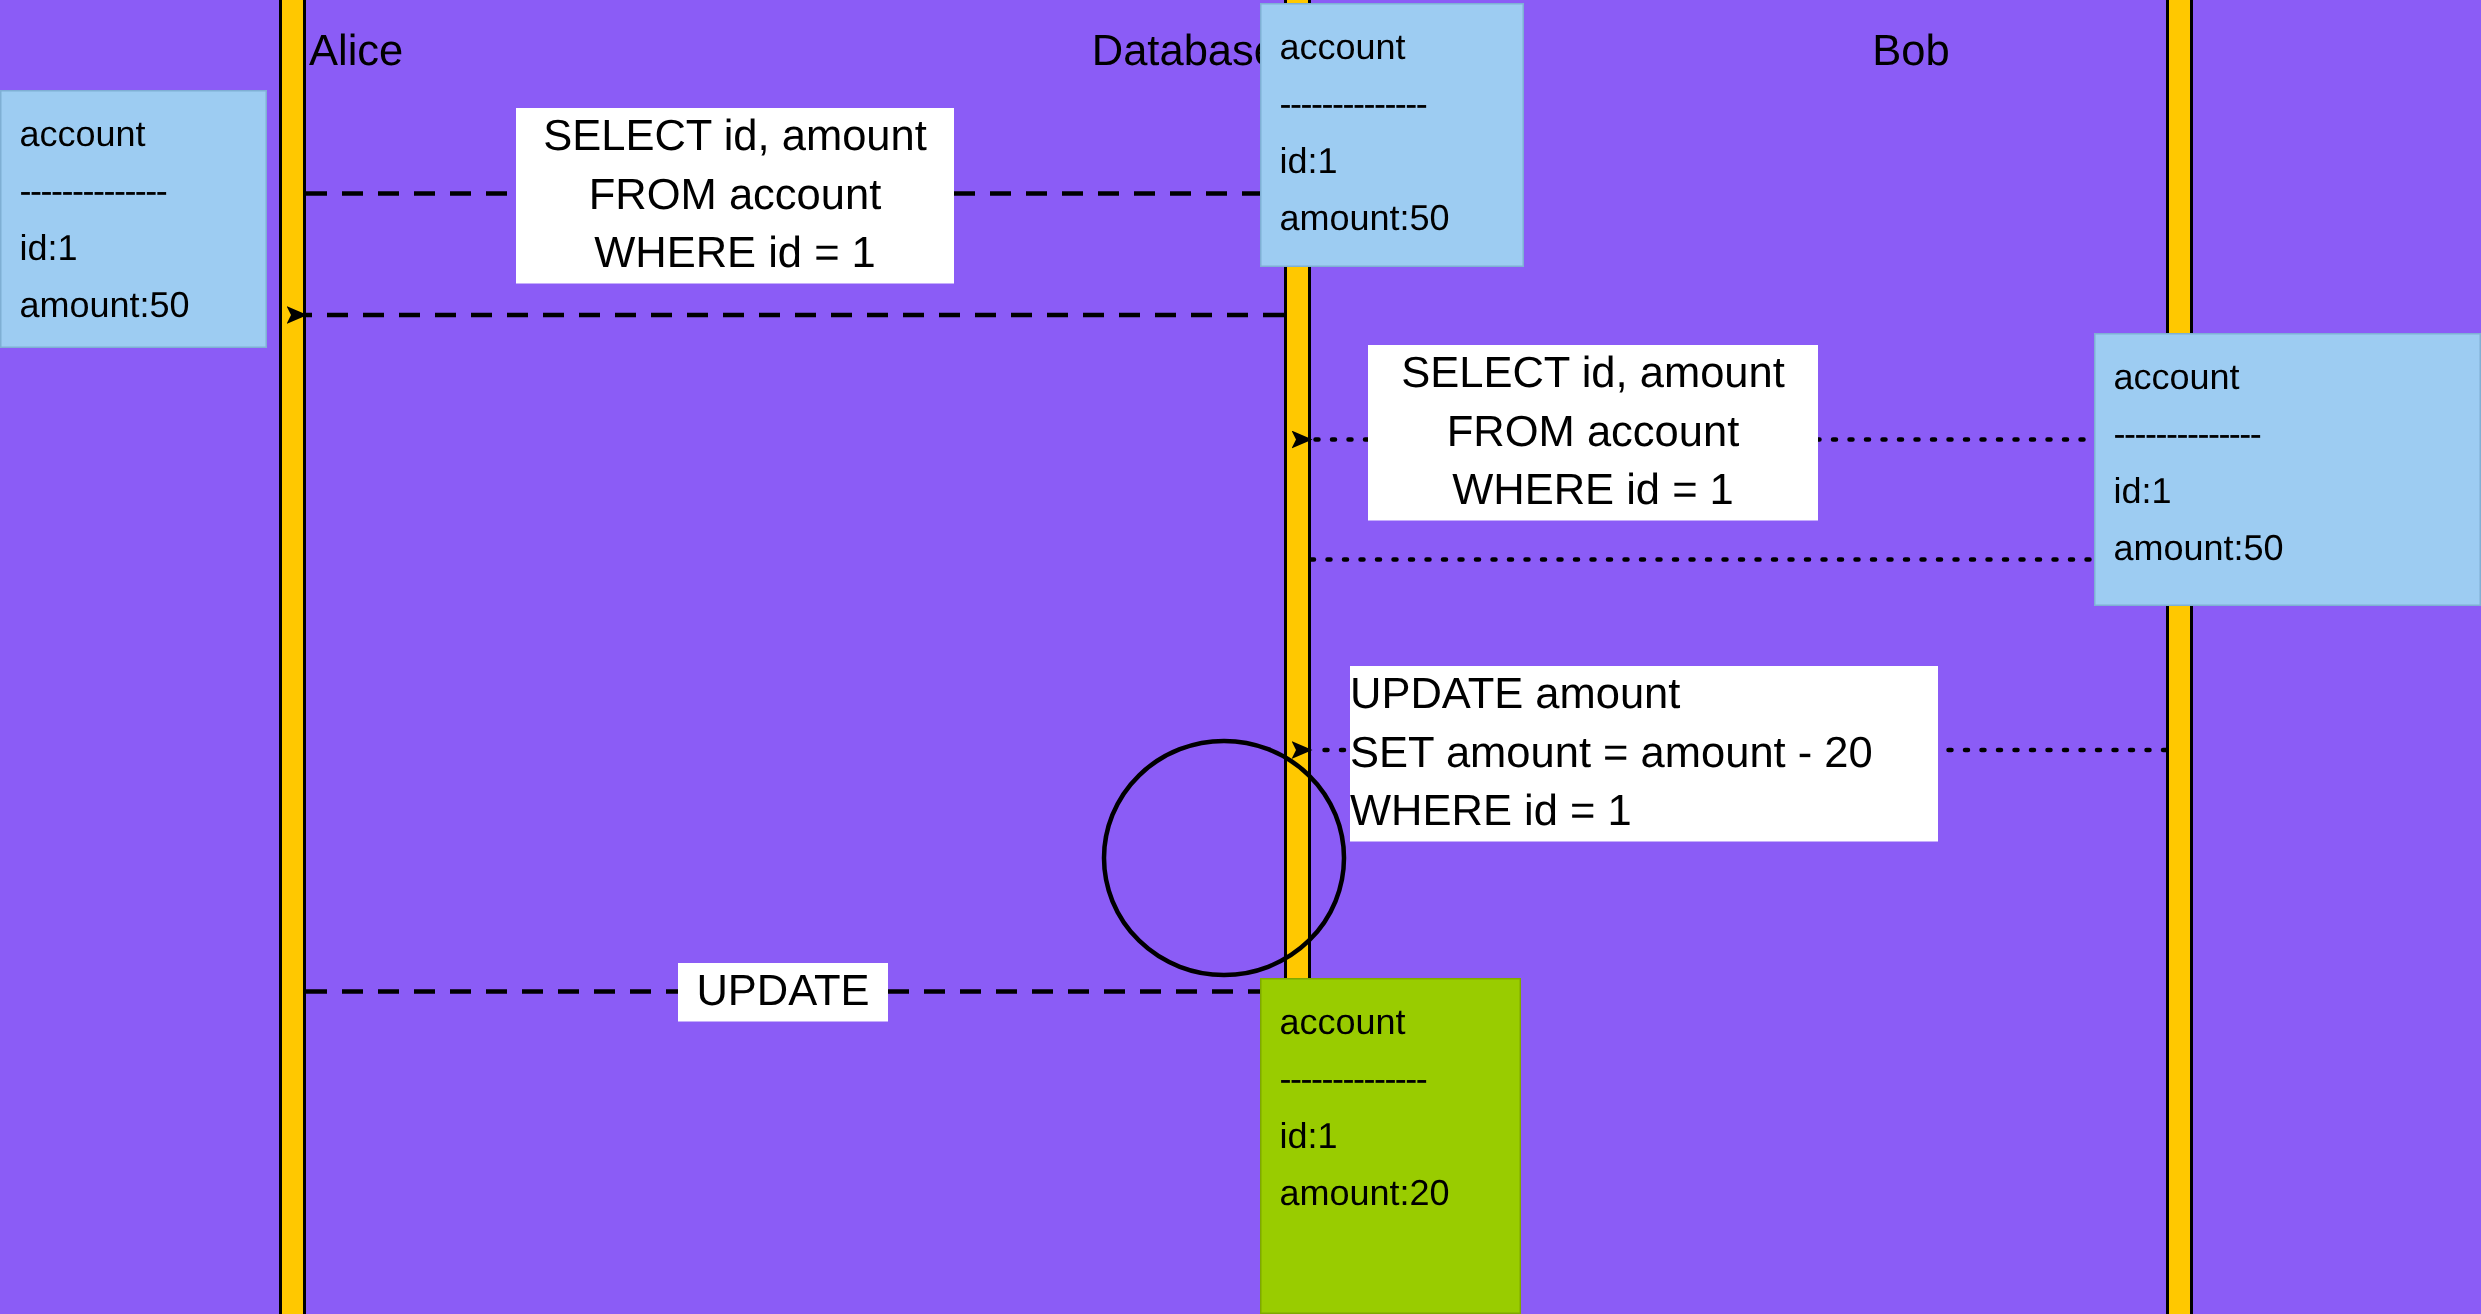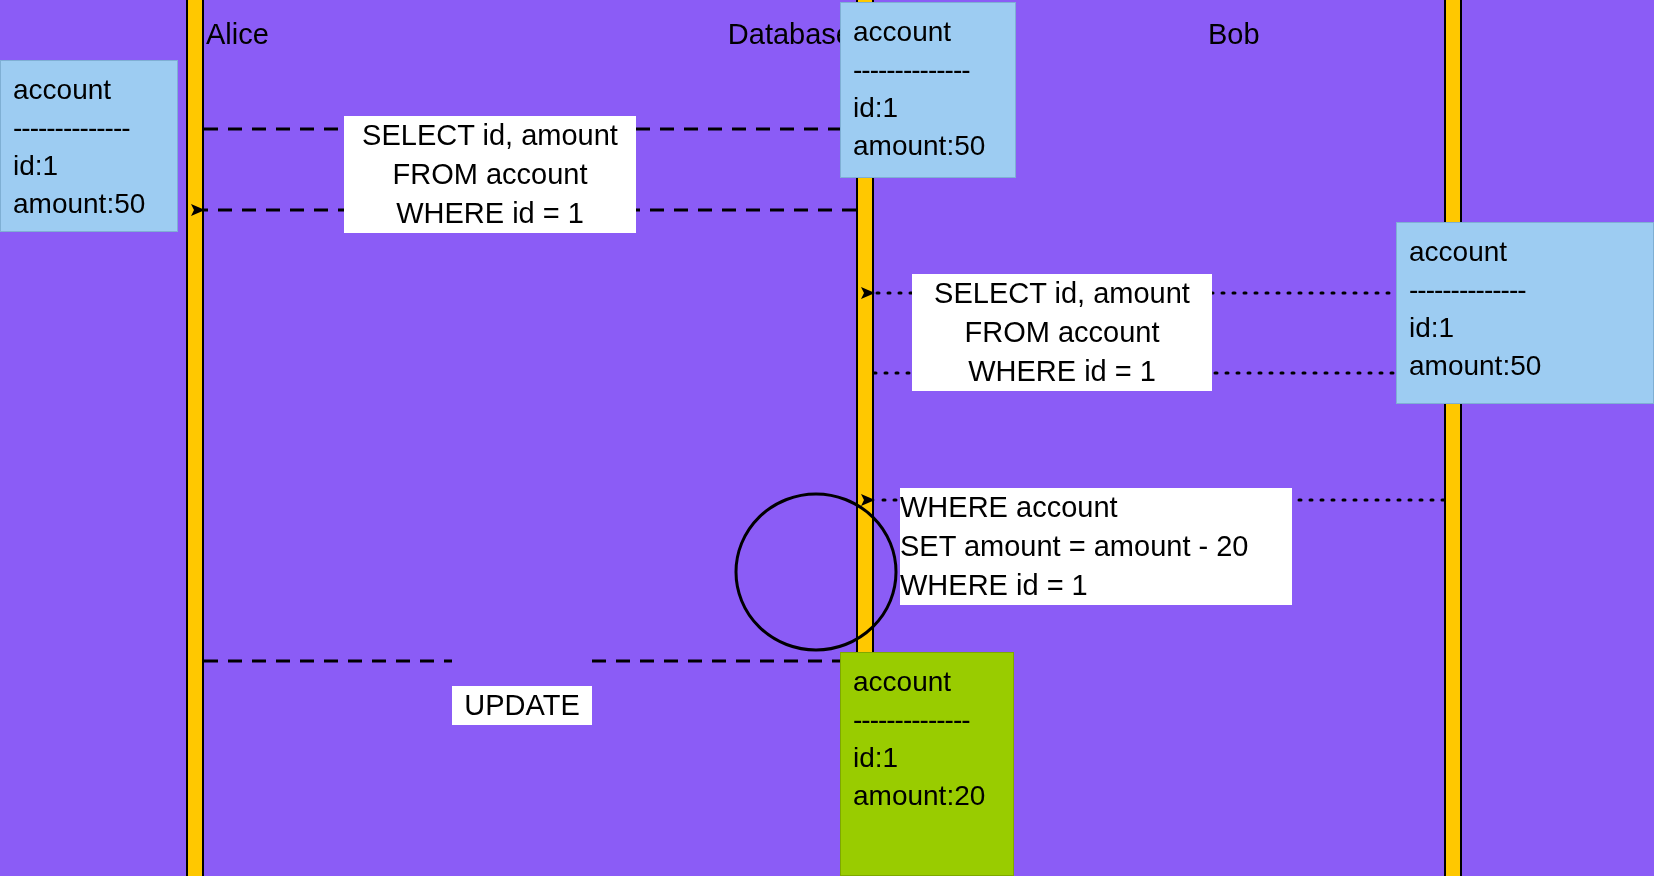--- a/index.html
+++ b/index.html
@@ -34,21 +34,21 @@
     position: absolute;
     font-size: 29px;
     color: #000000;
     white-space: nowrap;
     text-align: right;
   }
   .note {
     position: absolute;
     box-sizing: border-box;
     padding: 10px 19px 10px 12px;
-    font-size: 28px;
+    font-size: 24px;
     line-height: 38px;
     color: #000000;
     white-space: nowrap;
   }
   .note.blue {
     background: #9DCCF2;
     border: 1px solid #7FAFD4;
   }
   .note.green {
     background: #99CC00;
@@ -58,38 +58,37 @@
     letter-spacing: -1px;
   }
   .msg-label {
     position: absolute;
     font-size: 29px;
     line-height: 39px;
     color: #000000;
     white-space: nowrap;
     text-align: center;
     background: #ffffff;
-    margin-top: 44px;
   }
   .msg-label.left {
     text-align: left;
   }
 </style>
 </head>
 <body>
 
 <div id="canvas">
 
   <div class="lifeline" style="left:186px; top:0px; width:18px; height:876px;"></div>
   <div class="lifeline" style="left:856px; top:0px; width:18px; height:876px;"></div>
   <div class="lifeline" style="left:1444px; top:0px; width:18px; height:876px;"></div>
 
   <div class="actor-label" style="left:206px; top:18px; text-align:left;">Alice</div>
   <div class="actor-label" style="left:656px; top:18px; width:196px; text-align:right;">Database</div>
-  <div class="actor-label" style="left:1208px; top:18px; width:196px; text-align:left;">Bob</div>
+  <div class="actor-label" style="left:1176px; top:18px; width:196px; text-align:center;">Bob</div>
 
   <svg class="layer" viewBox="0 0 1654 876">
     <defs>
       <marker id="arrR" markerWidth="14" markerHeight="12" refX="13" refY="6" orient="auto" markerUnits="userSpaceOnUse">
         <path d="M0,0 L14,6 L0,12 L3,6 Z" fill="#000000"></path>
       </marker>
       <marker id="arrL" markerWidth="14" markerHeight="12" refX="1" refY="6" orient="auto" markerUnits="userSpaceOnUse">
         <path d="M14,0 L0,6 L14,12 L11,6 Z" fill="#000000"></path>
       </marker>
     </defs>
@@ -133,21 +132,21 @@
     <div>WHERE id = 1</div>
   </div>
 
   <div class="msg-label" style="left:912px; top:230px; width:300px;">
     <div>SELECT id, amount</div>
     <div>FROM account</div>
     <div>WHERE id = 1</div>
   </div>
 
   <div class="msg-label left" style="left:900px; top:444px; width:392px;">
-    <div>WHERE account</div>
+    <div>UPDATE amount</div>
     <div>SET amount = amount - 20</div>
     <div>WHERE id = 1</div>
   </div>
 
   <div class="msg-label" style="left:452px; top:642px; width:140px;">
     <div>UPDATE</div>
   </div>
 
   <div class="note blue" style="left:0px; top:60px; width:178px; height:172px;">
     <div>account</div>

